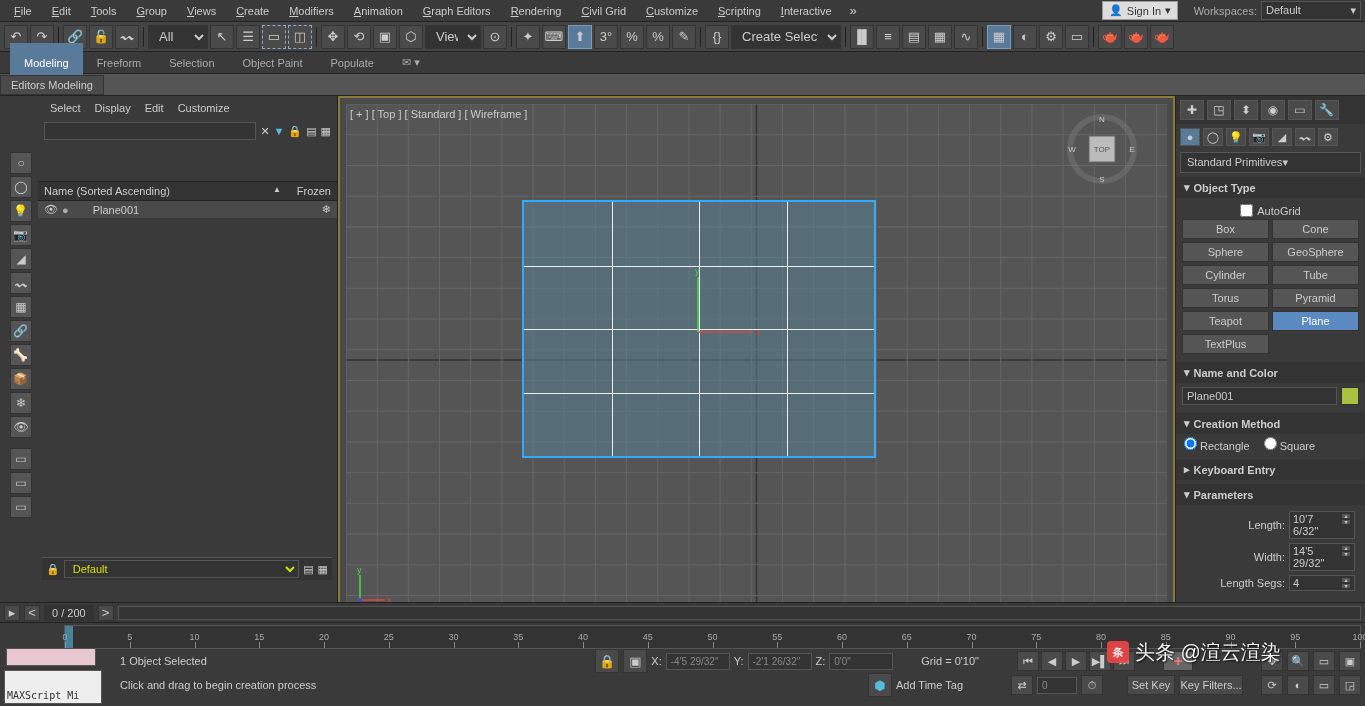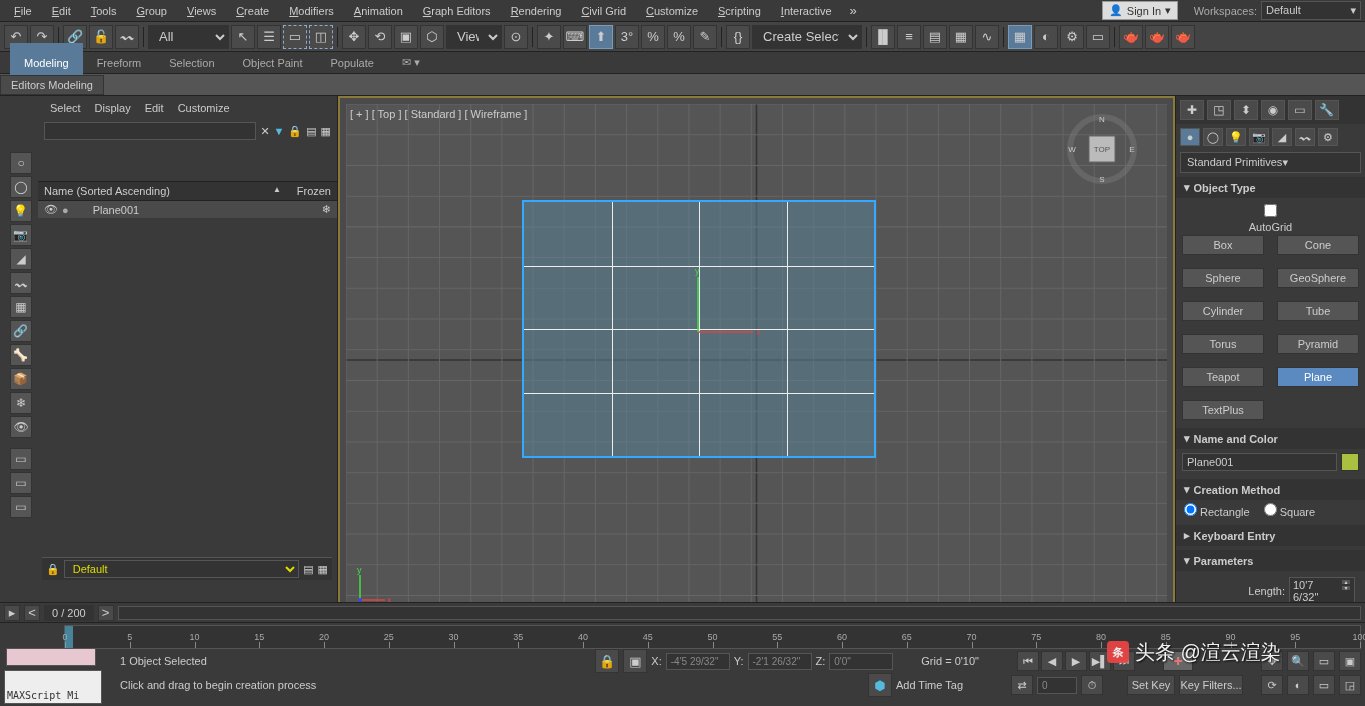--- a/index.html
+++ b/index.html
@@ -49,22 +49,22 @@
 .right-panel { width:190px; background:#3a3a3a; border-left:1px solid #222; display:flex; flex-direction:column; overflow:hidden; }
 .rp-tabs { display:flex; gap:3px; padding:4px; background:#333; }
 .rp-tab { width:24px; height:20px; background:#4a4a4a; border:1px solid #555; cursor:pointer; display:flex;align-items:center;justify-content:center; font-size:12px;}
 .rp-subtabs { display:flex; gap:3px; padding:4px; background:#3a3a3a; }
 .rp-subtab { width:20px; height:18px; background:#4a4a4a; border:1px solid #555; cursor:pointer; display:flex;align-items:center;justify-content:center; font-size:11px;}
 .rp-subtab.active { background:#5a7a9a; }
 .rp-dropdown { margin:2px 4px; background:#333; border:1px solid #555; padding:3px 6px; display:flex; }
 .rollout { margin:2px 0; }
 .rollout-head { background:#333; padding:4px 8px; display:flex; align-items:center; gap:4px; font-weight:bold; cursor:pointer; }
 .rollout-body { padding:4px 6px; }
-.chk { display:flex; align-items:center; justify-content:center; gap:4px; padding:2px;flex-direction:column; }
-.btn-grid { display:grid; grid-template-columns:1fr 1fr; gap:13px; }
+.chk { display:flex; align-items:center; justify-content:center; gap:4px; padding:2px; }
+.btn-grid { display:grid; grid-template-columns:1fr 1fr; gap:3px; }
 .pbtn { background:#555; border:1px solid #333; padding:3px 4px; text-align:center; cursor:pointer; }
 .pbtn.active { background:#5a8ac0; color:#fff; }
 .name-row { display:flex; gap:4px; padding:4px 6px; }
 .name-row input { flex:1; background:#333; border:1px solid #555; padding:2px 4px; color:#ccc; }
 .swatch { width:18px; height:18px; background:#aac040; border:1px solid #333; }
 .radio-row { display:flex; gap:14px; padding:3px 8px; align-items:center; }
 .param-row { display:flex; align-items:center; padding:2px 4px; gap:4px; }
 .param-row label { flex:1; text-align:right; }
 .spinner { width:66px; background:#333; border:1px solid #555; padding:1px 3px; color:#ccc; font-size:10px; display:flex; }
 .spinner span { flex:1; }
@@ -126,21 +126,21 @@
 </div>
 
 <div class="toolbar">
   <div class="tbtn">↶</div>
   <div class="tbtn">↷</div>
   <div class="tsep"></div>
   <div class="tbtn">🔗</div>
   <div class="tbtn">🔓</div>
   <div class="tbtn">〰</div>
   <div class="tsep"></div>
-  <select class="tbtn wide" style="background:#333;width:81px"><option>All</option></select>
+  <select class="tbtn wide" style="background:#333;width:60px"><option>All</option></select>
   <div class="tbtn">↖</div>
   <div class="tbtn">☰</div>
   <div class="tbtn" style="border:1px dashed #8ac">▭</div>
   <div class="tbtn" style="border:1px dashed #8ac">◫</div>
   <div class="tsep"></div>
   <div class="tbtn">✥</div>
   <div class="tbtn">⟲</div>
   <div class="tbtn">▣</div>
   <div class="tbtn">⬡</div>
   <select class="tbtn wide" style="background:#333;width:56px"><option>View</option></select>

